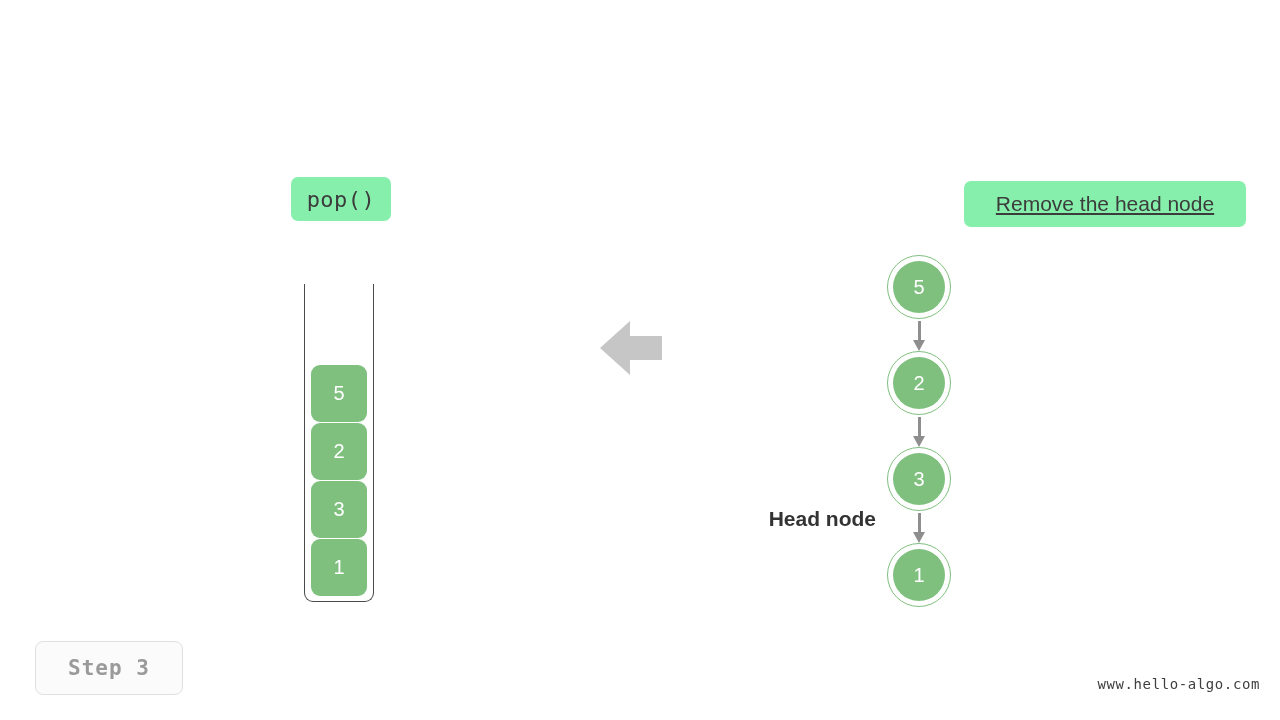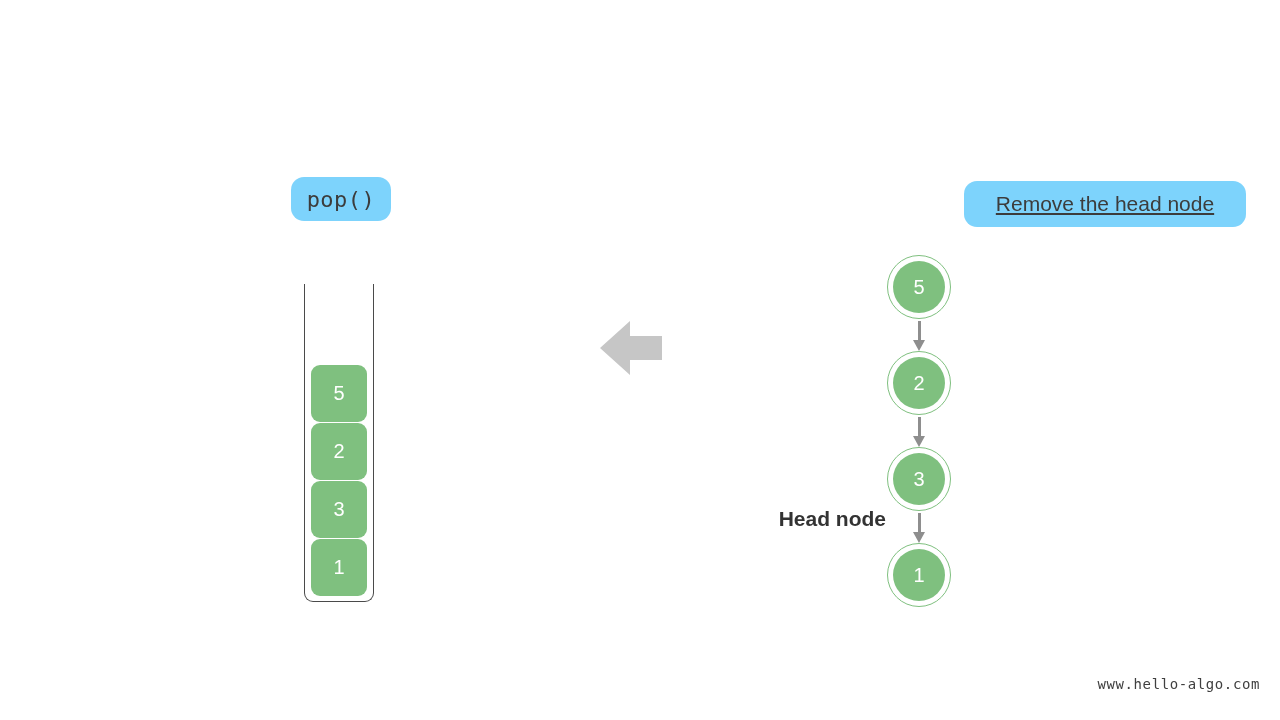--- a/index.html
+++ b/index.html
@@ -14,22 +14,22 @@
     width: 1280px;
     height: 720px;
     background: #ffffff;
     overflow: hidden;
     font-family: "Liberation Sans", sans-serif;
   }
 
   
   .badge {
     position: absolute;
-    background: #7dd3fc;
-    border-radius: 13px;
+    background: #86efac;
+    border-radius: 7px;
     display: flex;
     align-items: center;
     justify-content: center;
     color: #3c3c3c;
   }
 
   #op-badge {
     left: 291px;
     top: 177px;
     width: 100px;
@@ -209,21 +209,21 @@
 
   .ll-label {
     position: absolute;
     text-align: right;
     font-size: 21px;
     font-weight: bold;
     color: #333333;
     white-space: nowrap;
   }
 
-  #head-label { right: 100%; top: 252px; width: 200px; }
+  #head-label { right: 100%; margin-right: 10px; top: 252px; width: 200px; }
 </style>
 </head>
 <body>
 
 <div id="canvas">
 
   <div id="op-badge" class="badge">pop()</div>
 
   <div id="action-badge" class="badge">Remove the head node</div>
 
@@ -279,16 +279,17 @@
     </div>
 
     <div class="ll-row" style="top:288px;">
       <div class="node">
         <div class="node-core">1</div>
       </div>
     </div>
 
   </div>
 
+  <div id="step-badge">Step 3</div>
 
   <div id="watermark">www.hello-algo.com</div>
 
 </div>
 
 </body></html>

